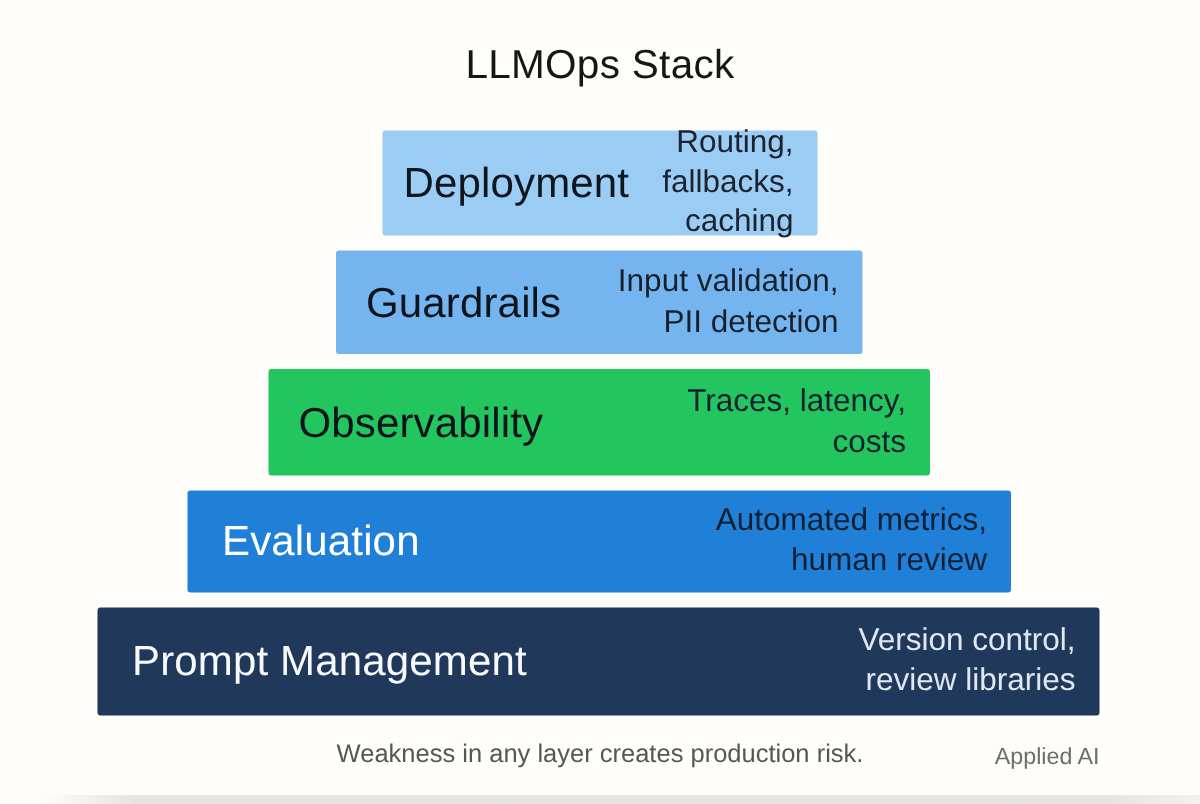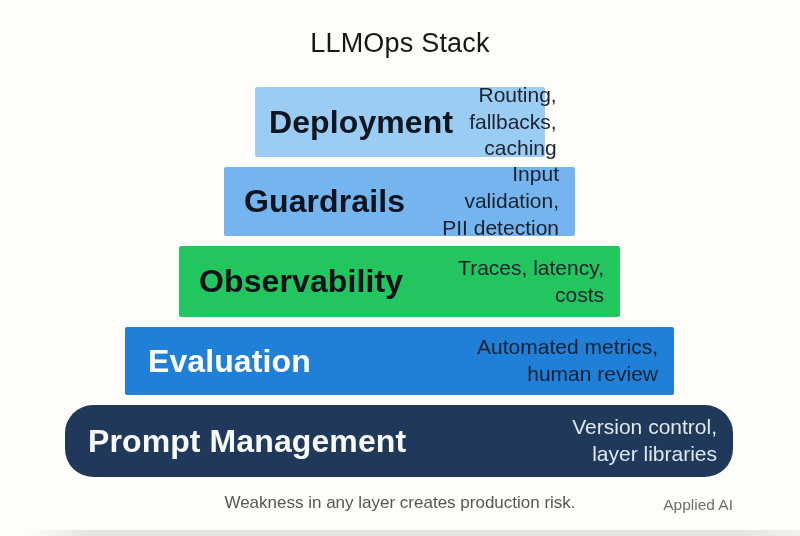--- a/index.html
+++ b/index.html
@@ -30,38 +30,38 @@
   .layer {
     position: absolute;
     box-sizing: border-box;
     display: flex;
     justify-content: space-between;
     align-items: center;
     border-radius: 2px;
     padding: 0 16px 0 20px;
   }
   .layer-title {
-    font-size: 32px;
-    font-weight: 700;
+    font-size: 28px;
+    font-weight: 400;
     letter-spacing: 0.1px;
     white-space: nowrap;
   }
   .layer-details {
     font-size: 21px;
     font-weight: 400;
     line-height: 1.28;
     text-align: right;
     white-space: pre-line;
     margin-left: 16px;
   }
   .layer-0 { left: 255px; top: 87px;  width: 290px; height: 70px; padding-left: 14px; }
   .layer-1 { left: 224px; top: 167px; width: 351px; height: 69px; }
   .layer-2 { left: 179px; top: 246px; width: 441px; height: 71px; }
   .layer-3 { left: 125px; top: 327px; width: 549px; height: 68px; padding-left: 23px; gap: 16px; }
-  .layer-4 { left: 65px;  top: 405px; width: 668px; height: 72px; padding-left: 23px; border-radius: 28px; }
+  .layer-4 { left: 65px;  top: 405px; width: 668px; height: 72px; padding-left: 23px; }
   .footer-caption {
     position: absolute;
     top: 493px;
     left: 0;
     width: 100%;
     text-align: center;
     font-size: 17px;
     color: #565656;
   }
   .footer-credit {
@@ -111,21 +111,21 @@
 
   <div class="layer layer-3" style="background-color: rgb(32, 128, 216); color: rgb(255, 255, 255);">
     <span class="layer-title">Evaluation</span>
     <span class="layer-details" style="color: rgb(16, 32, 52);">Automated metrics,
 human review</span>
   </div>
 
   <div class="layer layer-4" style="background-color: rgb(32, 57, 91); color: rgb(247, 249, 252);">
     <span class="layer-title">Prompt Management</span>
     <span class="layer-details" style="color: rgb(223, 231, 240);">Version control,
-layer libraries</span>
+review libraries</span>
   </div>
 
   <div class="footer-caption">Weakness in any layer creates production risk.</div>
 
   <div class="footer-credit">Applied AI</div>
 
   <div class="bottom-strip"></div>
 
 </div>
 

